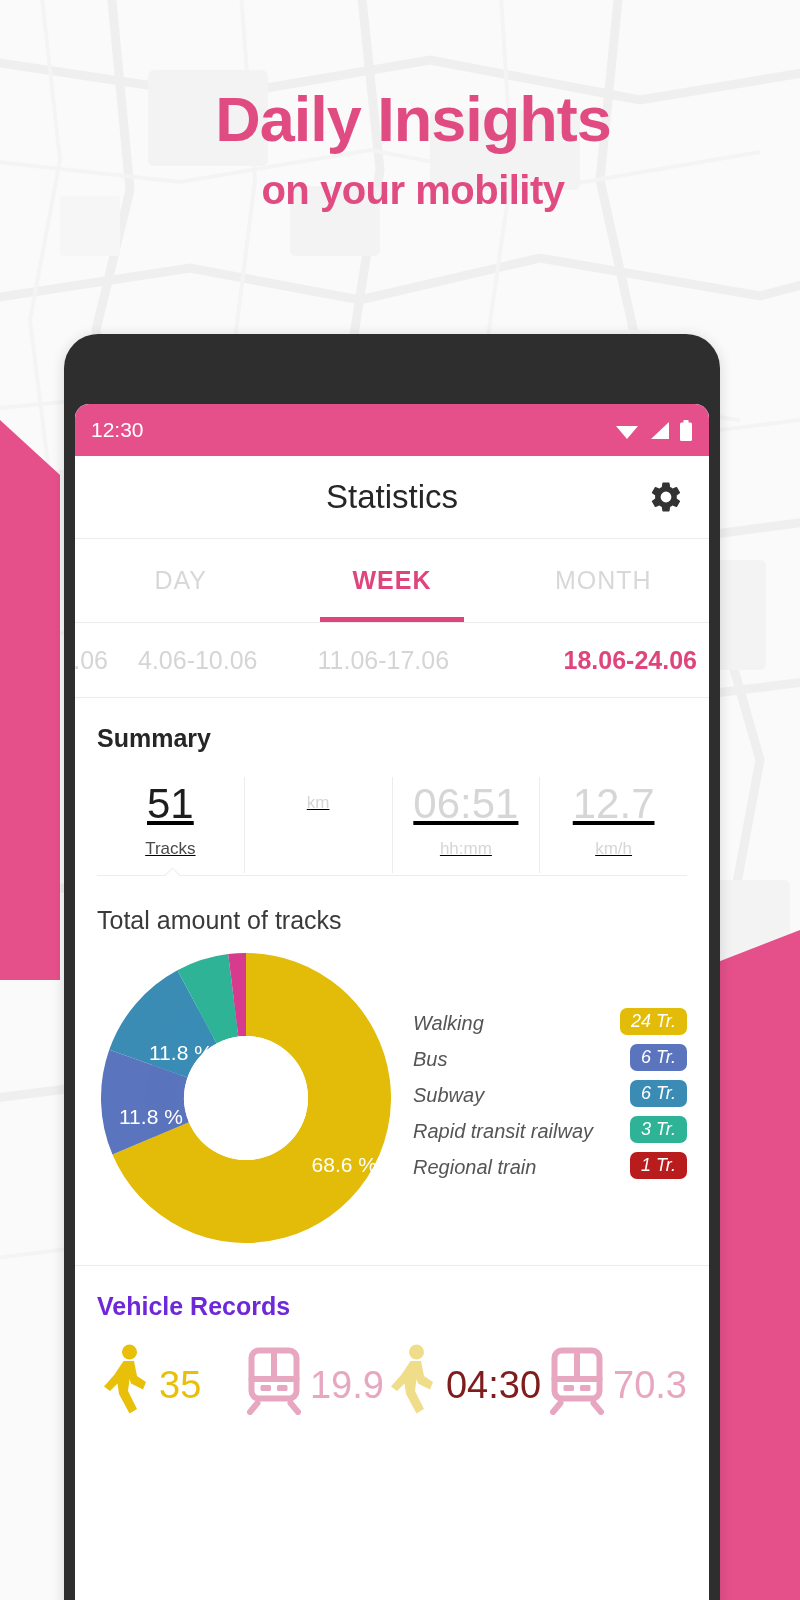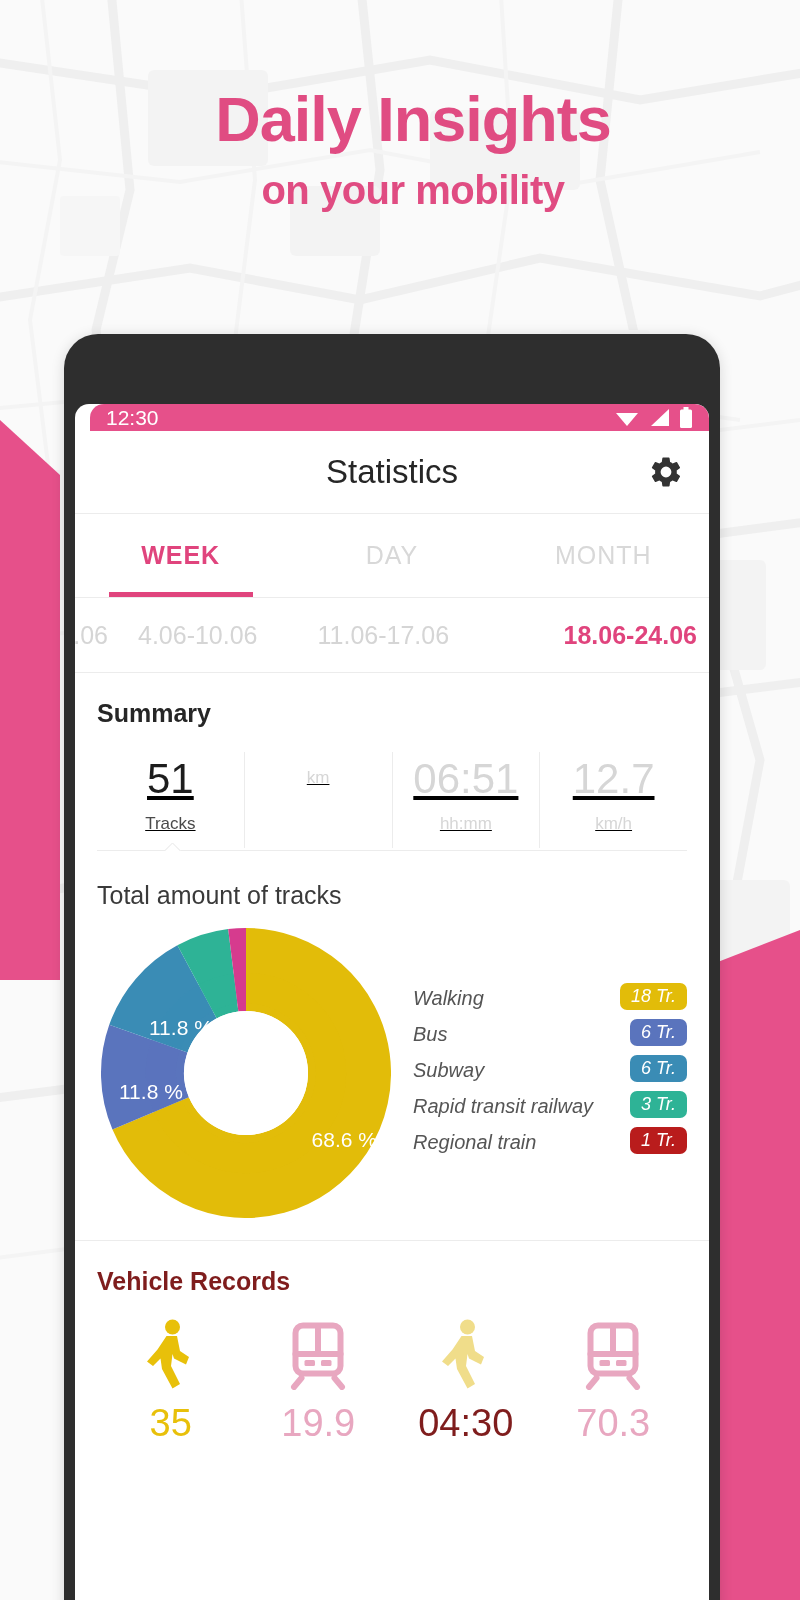--- a/index.html
+++ b/index.html
@@ -75,27 +75,26 @@
     position: absolute;
     left: 11px; top: 70px;
     width: 634px; height: 1220px;
     background: #ffffff;
     border-radius: 14px 14px 0 0;
     overflow: hidden;
   }
 
   
   #status-bar {
-    height: 27px;
+    height: 52px;
     background: #e6508a;
     display: flex;
     align-items: center;
     padding: 12px 16px;
     border-radius: 14px 14px 0 0;
-    margin-left: 15px;
   }
   #status-time {
     color: #fff;
     font-size: 21px;
     font-weight: 500;
   }
   #status-icons {
     margin-left: auto;
     display: flex;
     align-items: center;
@@ -285,30 +284,30 @@
 
   
   #vehicle-block {
     border-top: 1px solid #ececec;
     padding: 26px 22px 0 22px;
     background: #fff;
   }
   #vehicle-title {
     font-size: 25px;
     font-weight: bold;
-    color: #7f1d1d;
+    color: #6d28d9;
   }
   #vehicle-row {
     display: flex;
     margin-top: 22px;
   }
   .vehicle-cell {
     flex: 1;
     display: flex;
-    flex-direction: column;
+    flex-direction: row;
     align-items: center;
   }
   .vehicle-value {
     font-size: 38px;
     margin-top: 12px;
   }
 </style>
 </head>
 <body>
 
@@ -385,22 +384,22 @@
     <div id="app-bar">
       <div id="app-title">Statistics</div>
       <div id="gear-btn">
         <svg width="36" height="36" viewBox="0 0 24 24">
           <path fill="#333" d="M19.14 12.94a7.07 7.07 0 0 0 0-1.88l2.03-1.58a.5.5 0 0 0 .12-.64l-1.92-3.32a.5.5 0 0 0-.6-.22l-2.39.96a7.1 7.1 0 0 0-1.63-.94l-.36-2.54a.5.5 0 0 0-.5-.42h-3.84a.5.5 0 0 0-.5.42l-.36 2.54c-.59.24-1.13.56-1.63.94l-2.39-.96a.5.5 0 0 0-.6.22L2.65 8.84a.5.5 0 0 0 .12.64l2.03 1.58a7.07 7.07 0 0 0 0 1.88l-2.03 1.58a.5.5 0 0 0-.12.64l1.92 3.32c.13.22.38.3.6.22l2.39-.96c.5.38 1.04.7 1.63.94l.36 2.54c.04.24.25.42.5.42h3.84c.25 0 .46-.18.5-.42l.36-2.54c.59-.24 1.13-.56 1.63-.94l2.39.96c.22.08.47 0 .6-.22l1.92-3.32a.5.5 0 0 0-.12-.64l-2.03-1.58zM12 15.6A3.6 3.6 0 1 1 12 8.4a3.6 3.6 0 0 1 0 7.2z"></path>
         </svg>
       </div>
     </div>
 
     <div id="tabs">
+      <div class="tab">DAY</div>
       <div class="tab active">WEEK</div>
-      <div class="tab">DAY</div>
       <div class="tab">MONTH</div>
     </div>
 
     <div id="date-strip">
       <div class="date-item clipped">-3.06</div>
       <div class="date-item pad">4.06-10.06</div>
       <div class="date-item pad">11.06-17.06</div>
       <div class="date-item active">18.06-24.06</div>
     </div>
 
@@ -451,21 +450,21 @@
             <circle cx="145" cy="145" r="62" fill="#ffffff"></circle>
           </svg>
           <div class="donut-pct" id="pct-walking">68.6 %</div>
           <div class="donut-pct" id="pct-subway">11.8 %</div>
           <div class="donut-pct" id="pct-bus">11.8 %</div>
         </div>
 
         <div id="legend">
           <div class="legend-row">
             <span class="legend-label">Walking</span>
-            <span class="legend-badge" style="background: rgb(226, 188, 9);">18 Tr.</span>
+            <span class="legend-badge" style="background: rgb(226, 188, 9);">24 Tr.</span>
           </div>
           <div class="legend-row">
             <span class="legend-label">Bus</span>
             <span class="legend-badge" style="background: rgb(90, 116, 189);">6 Tr.</span>
           </div>
           <div class="legend-row">
             <span class="legend-label">Subway</span>
             <span class="legend-badge" style="background: rgb(58, 140, 181);">6 Tr.</span>
           </div>
           <div class="legend-row">

